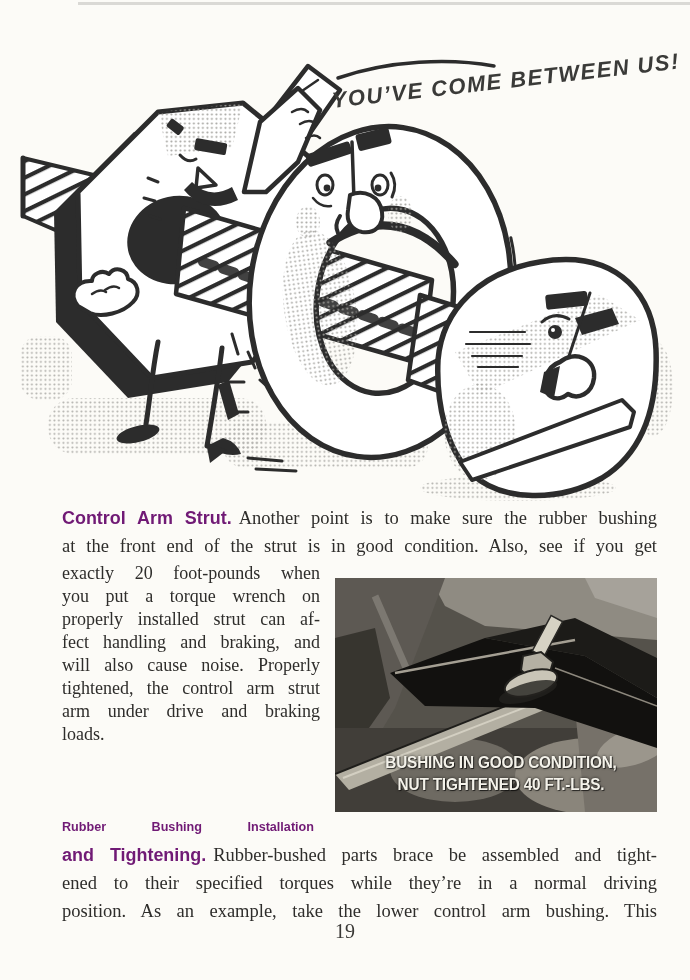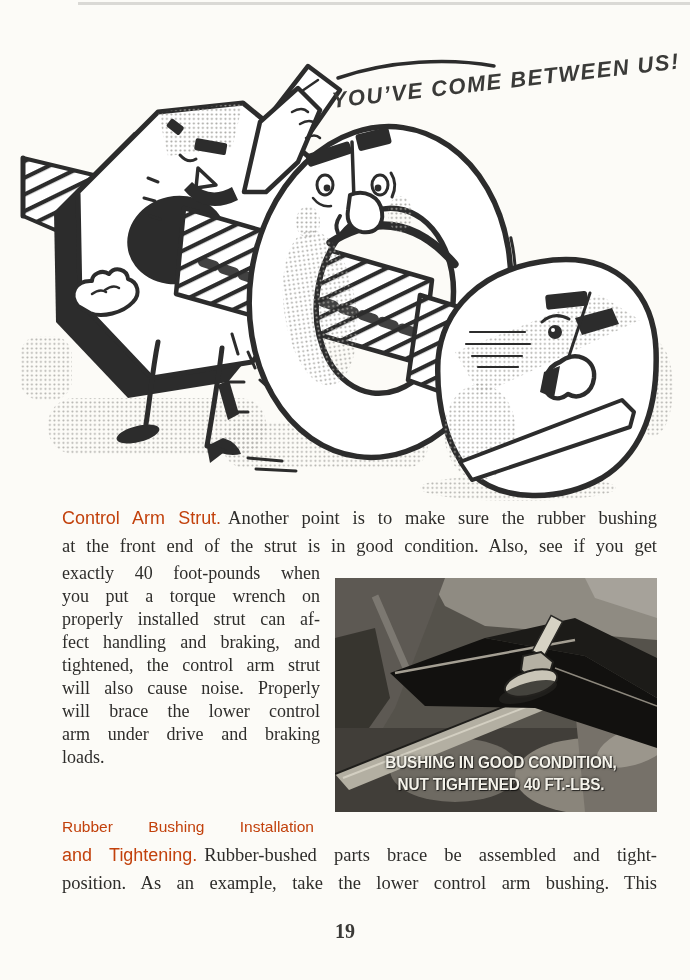--- a/index.html
+++ b/index.html
@@ -13,34 +13,34 @@
   .speech{
     position:absolute;left:332px;top:88px;width:352px;
     transform:rotate(-6.5deg);transform-origin:left center;
     font-family:"Liberation Sans", sans-serif;font-style:italic;font-weight:700;
     font-size:22px;letter-spacing:1.5px;color:#3a3a38;white-space:nowrap;
   }
   .line{text-align:justify;text-align-last:justify;}
   .line.last{text-align-last:left;}
   .s1{position:absolute;left:62px;top:504px;width:595px;font-size:18.5px;line-height:28px;}
   .col{position:absolute;left:62px;top:562px;width:258px;font-size:18px;line-height:23px;}
-  .h{font-family:"Liberation Sans", sans-serif;font-weight:400;font-size:.97em;color:#c2410c;}
+  .h{font-family:"Liberation Sans", sans-serif;font-weight:700;font-size:.97em;color:#701a75;}
   .gap{display:inline-block;width:.38em;}
   .photo{position:absolute;left:335px;top:578px;width:322px;height:176px;}
   .photo svg{display:block;width:322px;height:234px;}
   .cap{
     position:absolute;left:22px;top:174px;width:288px;text-align:center;
     font-family:"Liberation Sans", sans-serif;font-weight:700;font-size:16px;
     line-height:22px;letter-spacing:-.2px;color:#f4f2ea;
     text-shadow:0 0 3px rgba(0,0,0,.8),1px 1px 0 rgba(0,0,0,.55);
     transform:scaleX(.96);transform-origin:center;
   }
   .s2{position:absolute;left:62px;top:813px;width:595px;font-size:18.5px;line-height:28px;}
-  .hline{width:252px;font-size:16px;}
-  .pagenum{position:absolute;left:0;top:920px;width:690px;text-align:center;font-size:20px;color:#3a3936;font-weight:bold;}
+  .hline{width:252px;font-size:13px;}
+  .pagenum{position:absolute;left:0;top:920px;width:690px;text-align:center;font-size:20px;color:#3a3936;}
   svg .ink{stroke:#2c2c2c;}
 </style>
 </head>
 <body>
 
 <div class="page">
 
   <div class="scan-edge"></div>
 
   <svg class="cartoon" viewBox="0 0 672 452" fill="none" stroke-linecap="round" stroke-linejoin="round">
@@ -171,27 +171,26 @@
   </svg>
 
   <div class="speech">YOU’VE COME BETWEEN US!</div>
 
   <div class="s1">
     <div class="line"><span class="h">Control Arm Strut.</span><span class="gap"></span><span>Another point is to make sure the rubber bushing</span></div>
     <div class="line">at the front end of the strut is in good condition. Also, see if you get</div>
   </div>
 
   <div class="col">
-    <div class="line">exactly 40 foot-pounds when</div>
+    <div class="line">exactly 20 foot-pounds when</div>
     <div class="line">you put a torque wrench on</div>
     <div class="line">properly installed strut can af-</div>
     <div class="line">fect handling and braking, and</div>
+    <div class="line">will also cause noise. Properly</div>
     <div class="line">tightened, the control arm strut</div>
-    <div class="line">will also cause noise. Properly</div>
-    <div class="line">will brace the lower control</div>
     <div class="line">arm under drive and braking</div>
     <div class="line last">loads.</div>
   </div>
 
   <div class="photo">
     <svg viewBox="0 0 322 234">
       <rect width="322" height="234" fill="#55524b"></rect>
       <polygon points="95,0 322,0 322,62 150,48 110,28" fill="#8f8b82"></polygon>
       <polygon points="250,0 322,0 322,40 260,20" fill="#a6a29a"></polygon>
       <polygon points="0,0 110,0 95,40 60,130 30,180 0,150" fill="#5d5953"></polygon>
@@ -218,18 +217,19 @@
     </svg>
     <div class="cap">
       <div>BUSHING IN GOOD CONDITION,</div>
       <div>NUT TIGHTENED 40 FT.-LBS.</div>
     </div>
   </div>
 
   <div class="s2">
     <div class="line hline"><span class="h">Rubber Bushing Installation</span></div>
     <div class="line"><span class="h">and Tightening.</span><span class="gap"></span><span>Rubber-bushed parts brace be assembled and tight-</span></div>
+    <div class="line">ened to their specified torques while they’re in a normal driving</div>
     <div class="line">position. As an example, take the lower control arm bushing. This</div>
   </div>
 
   <div class="pagenum">19</div>
 
 </div>
 
 </body></html>

